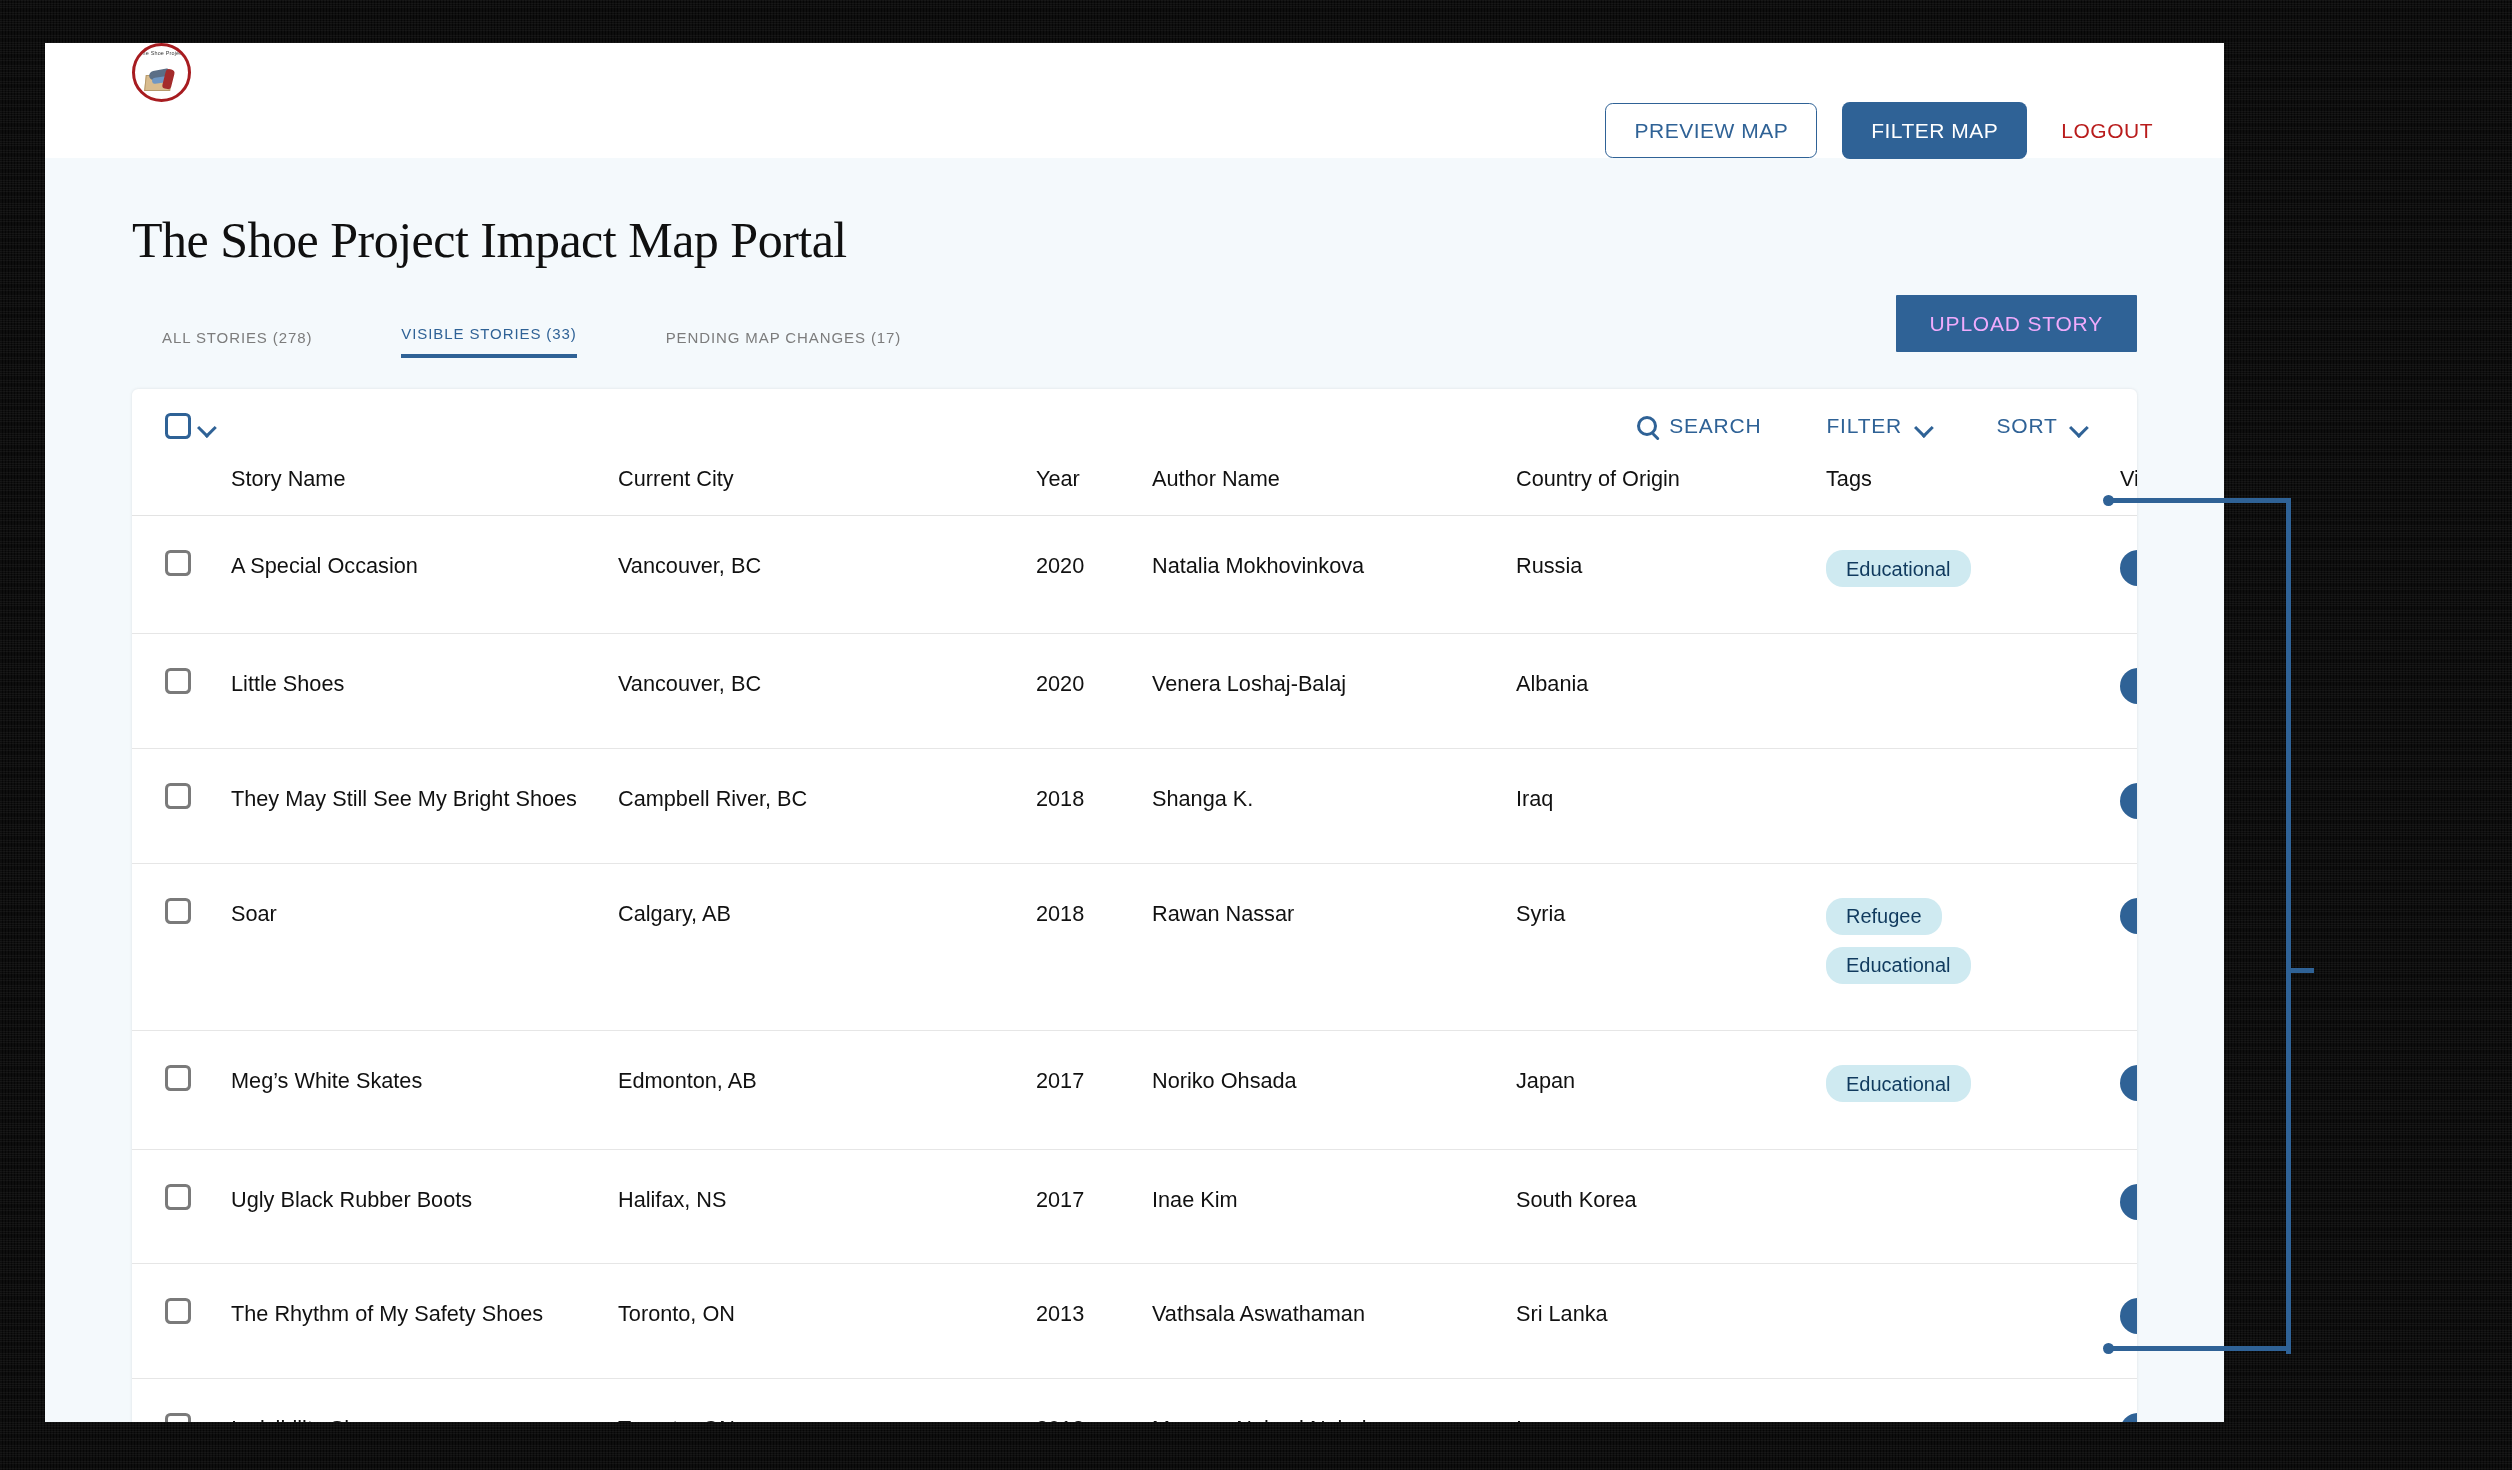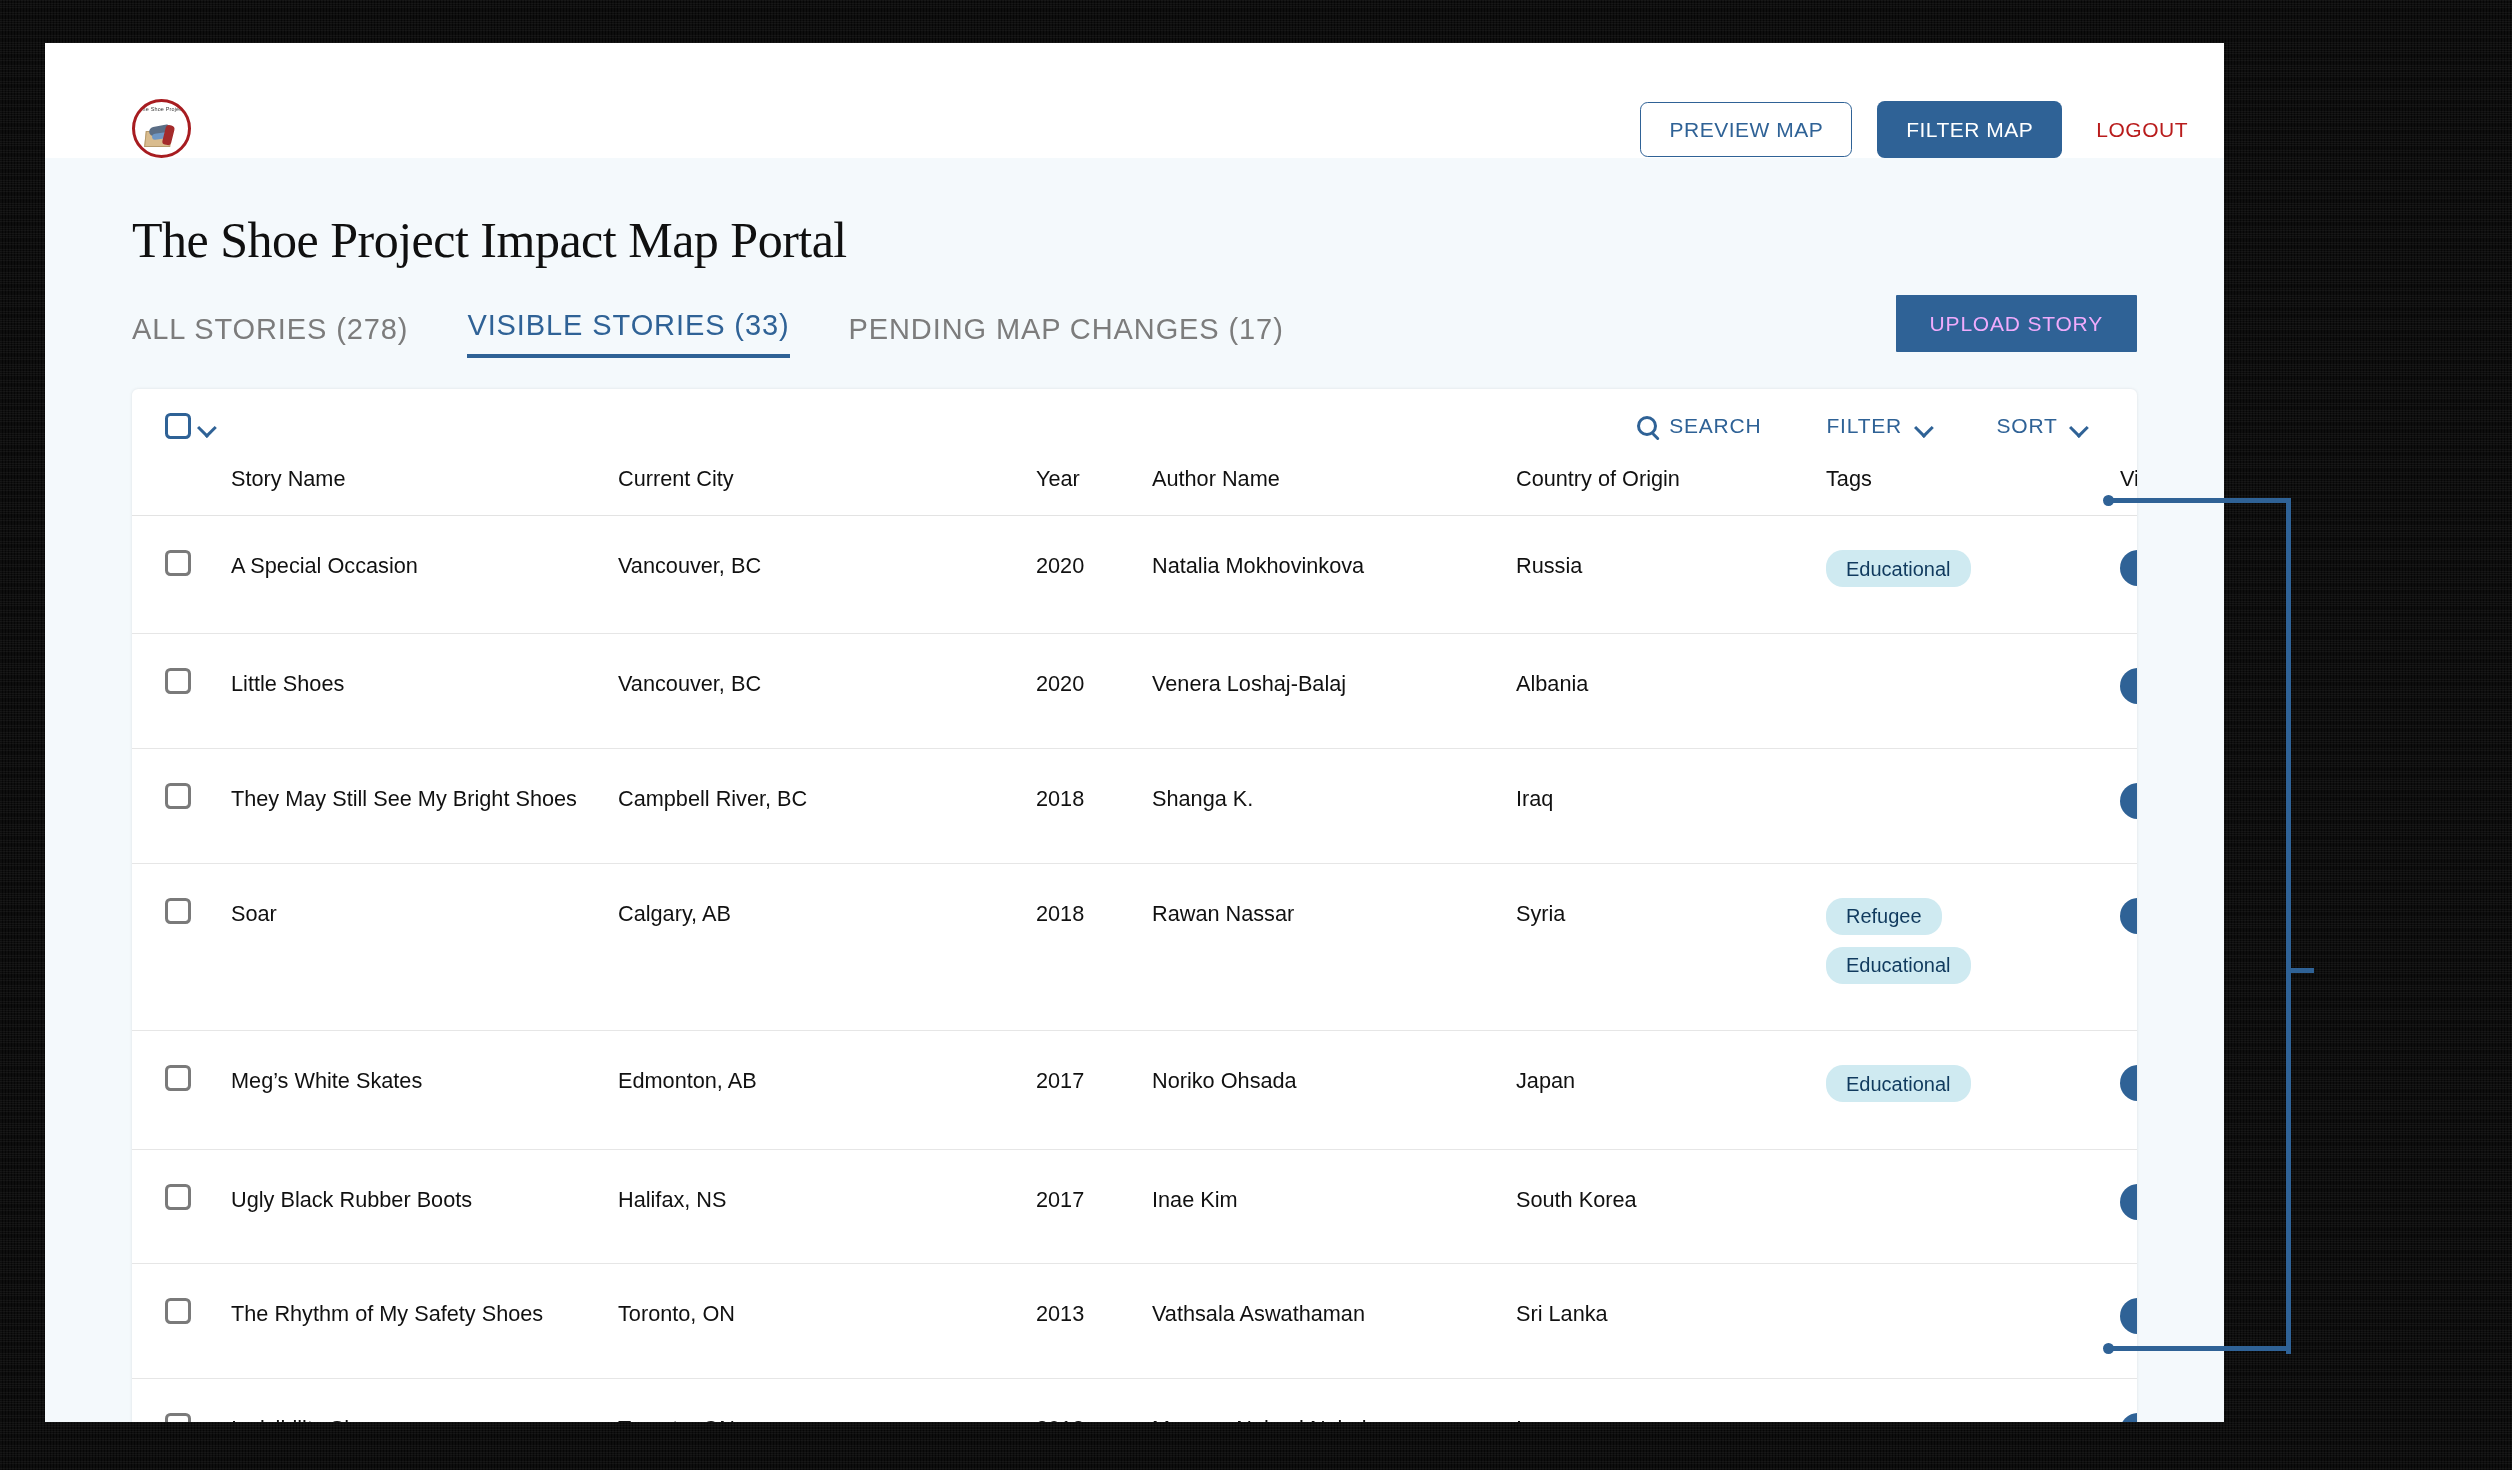--- a/index.html
+++ b/index.html
@@ -32,22 +32,23 @@
     height: 1379px;
     background: #f4f9fc;
     overflow: hidden;
   }
 
   
   .topbar {
     height: 115px;
     background: #ffffff;
     display: flex;
-    align-items: flex-end;
-    padding: 0 36px 0 87px;
+    align-items: flex-start;
+    padding: 0 71px 0 87px;
+    flex-direction: column;
   }
 
   .logo {
     width: 59px;
     height: 59px;
     border-radius: 50%;
     border: 3.1px solid #a71c20;
     background: #ffffff;
     position: relative;
     overflow: hidden;
@@ -157,31 +158,32 @@
   }
 
   .tabs-row {
     display: flex;
     align-items: flex-end;
     margin-top: 43px;
     position: relative;
     height: 46px;
   }
   .tab {
-    font-size: 29px;
+    font-size: 15px;
     font-weight: 500;
     letter-spacing: 0.9px;
     color: #7c7c7c;
     padding-bottom: 12.4px;
     margin-right: 59px;
     cursor: pointer;
     background: none;
     border: none;
     font-family: "Liberation Sans", sans-serif;
     white-space: nowrap;
+    margin-left: 30px;
   }
   .tab.active {
     color: #2f6296;
     border-bottom: 4.6px solid #2f6296;
   }
 
   .btn-upload {
     position: absolute;
     right: 0;
     bottom: 6.2px;

